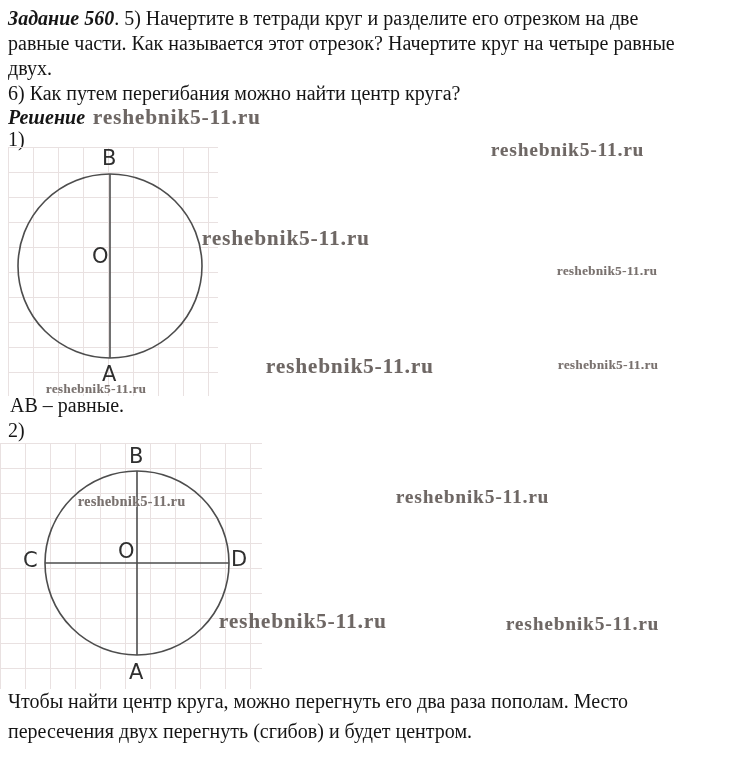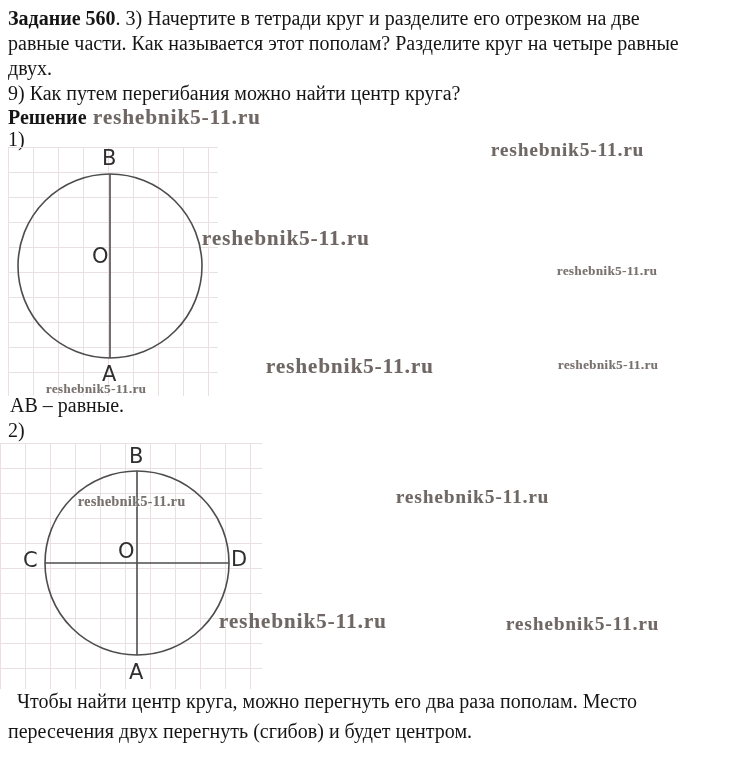--- a/index.html
+++ b/index.html
@@ -2,21 +2,21 @@
 <html><head>
 <meta charset="utf-8">
 <style>
   html,body{margin:0;padding:0;}
   body{
     width:730px;height:779px;position:relative;overflow:hidden;
     background:#ffffff;color:#151515;
     font-family:"Liberation Serif",serif;
   }
   .txt{position:absolute;font-size:20px;line-height:25px;white-space:nowrap;}
-  .bold{font-weight:bold;}
+  .bold{font-weight:bold;font-style:italic;}
   .grid{
     position:absolute;
     background-image:
       linear-gradient(to right,#e9e1e1 1px,transparent 1px),
       linear-gradient(to bottom,#e9e1e1 1px,transparent 1px);
     background-size:25px 25px;
   }
   .diagram-svg{position:absolute;left:0;top:0;}
   .lbl{
     position:absolute;line-height:1;
@@ -30,24 +30,24 @@
     text-shadow:1px 1px 0 rgba(255,255,255,0.8), -0.5px -0.5px 0 rgba(110,104,100,0.35);
   }
   .wm-lg{font-size:21px;}
   .wm-md{font-size:19px;}
   .wm-sm{font-size:13px;letter-spacing:0.4px;color:#79716e;}
   .wm-sm2{font-size:14px;letter-spacing:0.4px;color:#79716e;}
 </style>
 </head>
 <body>
 
-<div class="txt" style="left:8px;top:6px;"><span class="bold">Задание 560</span><span>. 3) Начертите в тетради круг и разделите его отрезком на две</span></div>
-<div class="txt" style="left:8px;top:31px;">равные части. Как называется этот пополам? Разделите круг на четыре равные</div>
+<div class="txt" style="left:8px;top:6px;"><span class="bold">Задание 560</span><span>. 5) Начертите в тетради круг и разделите его отрезком на две</span></div>
+<div class="txt" style="left:8px;top:31px;">равные части. Как называется этот отрезок? Начертите круг на четыре равные</div>
 <div class="txt" style="left:8px;top:56px;">двух.</div>
-<div class="txt" style="left:8px;top:81px;">9) Как путем перегибания можно найти центр круга?</div>
+<div class="txt" style="left:8px;top:81px;">6) Как путем перегибания можно найти центр круга?</div>
 
 <div class="txt bold" style="left:8px;top:105px;">Решение</div>
 <div class="txt" style="left:8px;top:127px;">1)</div>
 
 <div class="grid" style="left:8px;top:147px;width:210px;height:249px;">
   <svg class="diagram-svg" width="210" height="249" viewBox="0 0 210 249">
     <circle cx="102" cy="119" r="92" fill="none" stroke="#4d4d4d" stroke-width="1.6"></circle>
     <line x1="102" y1="27" x2="102" y2="211" stroke="#4d4d4d" stroke-width="1.6"></line>
   </svg>
   <span class="lbl" style="left:94px;top:1px;">B</span>
@@ -64,21 +64,21 @@
     <line x1="137" y1="28" x2="137" y2="212" stroke="#4d4d4d" stroke-width="1.6"></line>
     <line x1="45" y1="120" x2="229" y2="120" stroke="#4d4d4d" stroke-width="1.6"></line>
   </svg>
   <span class="lbl" style="left:129px;top:3px;">B</span>
   <span class="lbl" style="left:118px;top:98px;">O</span>
   <span class="lbl" style="left:129px;top:219px;">A</span>
   <span class="lbl" style="left:23px;top:107px;">C</span>
   <span class="lbl" style="left:231px;top:106px;">D</span>
 </div>
 
-<div class="txt" style="left:17px;top:689px;">Чтобы найти центр круга, можно перегнуть его два раза пополам. Место</div>
+<div class="txt" style="left:8px;top:689px;">Чтобы найти центр круга, можно перегнуть его два раза пополам. Место</div>
 <div class="txt" style="left:8px;top:719px;">пересечения двух перегнуть (сгибов) и будет центром.</div>
 
 <span class="wm wm-lg" style="left:93px;top:105px;">reshebnik5-11.ru</span>
 <span class="wm wm-md" style="left:491px;top:139px;">reshebnik5-11.ru</span>
 <span class="wm wm-lg" style="left:202px;top:226px;">reshebnik5-11.ru</span>
 <span class="wm wm-sm" style="left:557px;top:263px;">reshebnik5-11.ru</span>
 <span class="wm wm-lg" style="left:266px;top:354px;">reshebnik5-11.ru</span>
 <span class="wm wm-sm" style="left:558px;top:357px;">reshebnik5-11.ru</span>
 <span class="wm wm-sm" style="left:46px;top:381px;">reshebnik5-11.ru</span>
 <span class="wm wm-sm2" style="left:78px;top:494px;">reshebnik5-11.ru</span>

